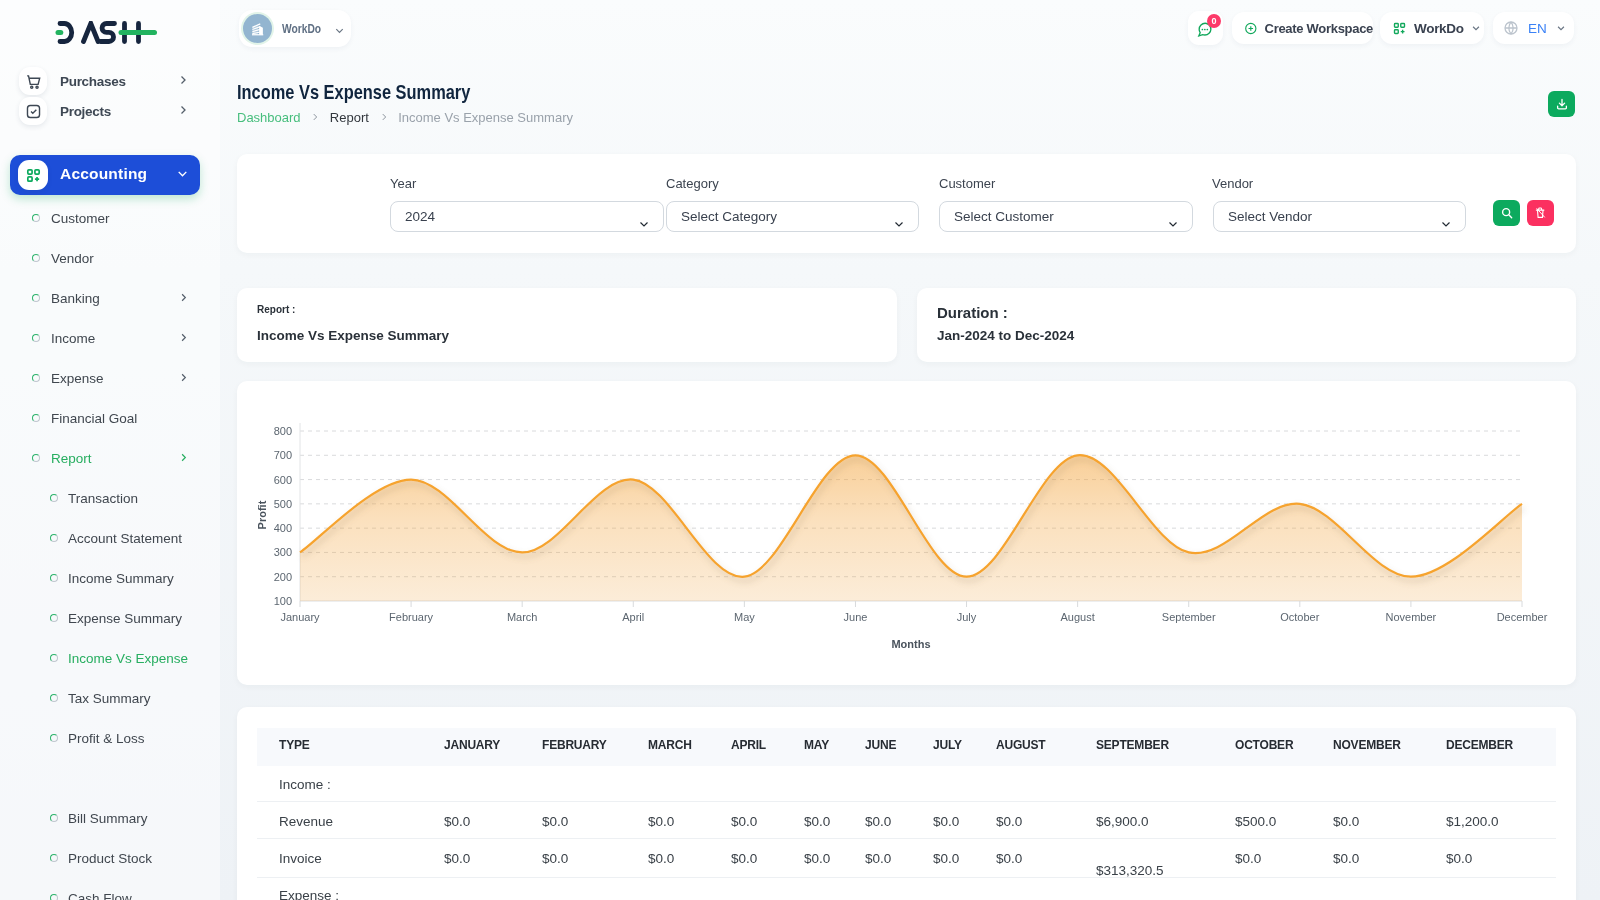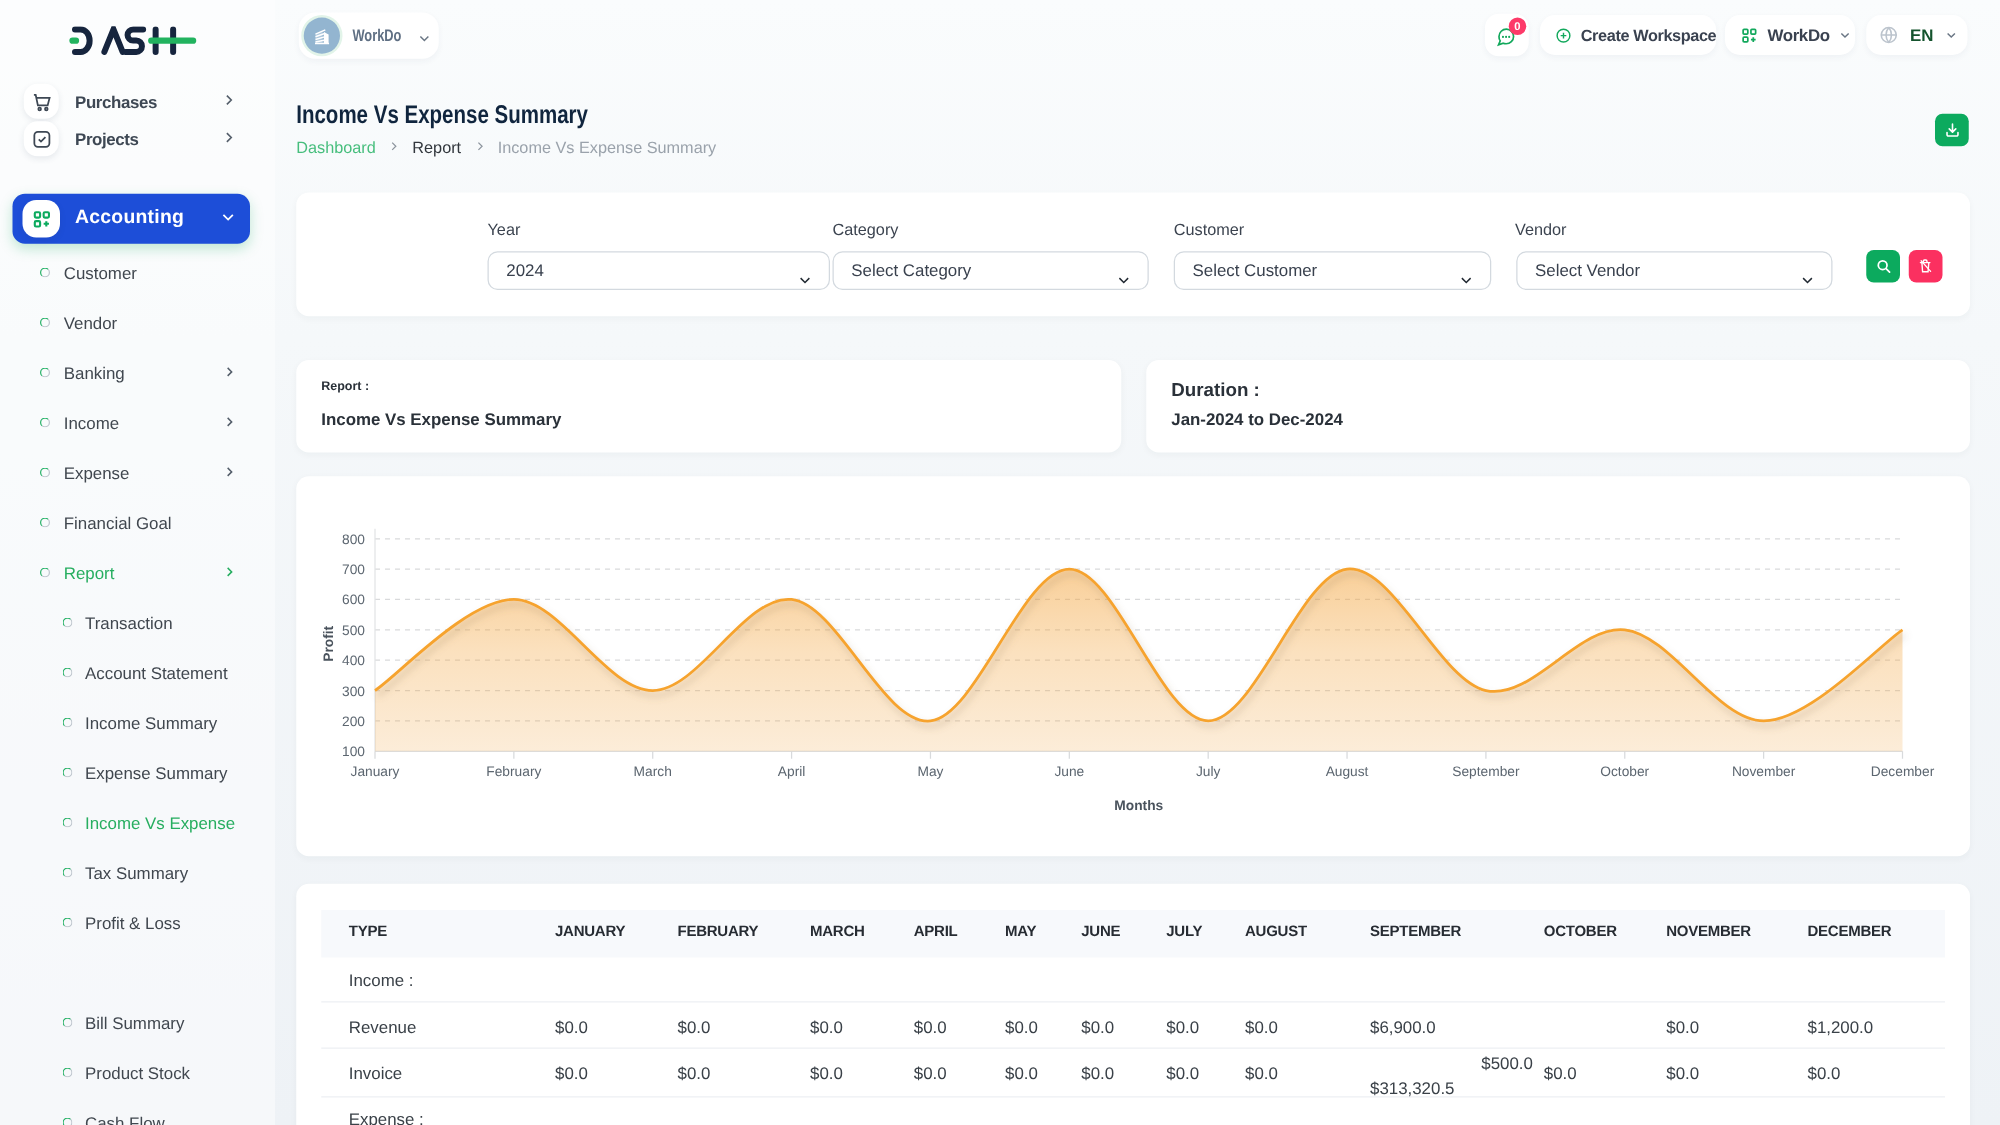--- a/index.html
+++ b/index.html
@@ -252,21 +252,21 @@
   <svg style="margin-left:7px" width="10" height="10" viewBox="0 0 24 24" fill="none" stroke="#6a7684" stroke-width="2.8">
       <path d="M5 9l7 7 7-7"></path>
     </svg>
 </div>
 
 <div class="pill" style="left:1493px; top:12px; width:81px; height:32px; padding-left:10px;">
   <svg width="16" height="16" viewBox="0 0 24 24" fill="none" stroke="#bcc4cd" stroke-width="1.9">
       <circle cx="12" cy="12" r="9"></circle>
       <path d="M3 12h18M12 3a14 14 0 0 1 0 18M12 3a14 14 0 0 0 0 18"></path>
     </svg>
-  <span style="margin-left:9px;font-size:13.5px;font-weight:bold;color:#14532d;">EN</span>
+  <span style="margin-left:9px;font-size:13.5px;font-weight:normal;color:#3b82f6;">EN</span>
   <svg style="margin-left:9px" width="10" height="10" viewBox="0 0 24 24" fill="none" stroke="#6a7684" stroke-width="2.8">
       <path d="M5 9l7 7 7-7"></path>
     </svg>
 </div>
 
 <div id="ptitle">Income Vs Expense Summary</div>
 <div id="bcrumb">
   <span style="color:#47be7d;">Dashboard</span>
   <svg style="margin:0 6px" width="10" height="10" viewBox="0 0 24 24" fill="none" stroke="#8d959e" stroke-width="2.4">
       <path d="M9 5l7 7-7 7"></path>
@@ -421,21 +421,21 @@
       <div class="td" style="left:22px;">Revenue</div>
       <div class="td" style="left:187px;">$0.0</div>
       <div class="td" style="left:285px;">$0.0</div>
       <div class="td" style="left:391px;">$0.0</div>
       <div class="td" style="left:474px;">$0.0</div>
       <div class="td" style="left:547px;">$0.0</div>
       <div class="td" style="left:608px;">$0.0</div>
       <div class="td" style="left:676px;">$0.0</div>
       <div class="td" style="left:739px;">$0.0</div>
       <div class="td" style="left:839px;">$6,900.0</div>
-      <div class="td" style="left:928px;margin-top:29px;">$500.0</div>
+      <div class="td" style="left:978px;">$500.0</div>
       <div class="td" style="left:1076px;">$0.0</div>
       <div class="td" style="left:1189px;">$1,200.0</div>
     </div>
   <div class="trow" style="top:132px;height:39px;" id="rowinv">
       <div class="td" style="left:22px;">Invoice</div>
       <div class="td" style="left:187px;">$0.0</div>
       <div class="td" style="left:285px;">$0.0</div>
       <div class="td" style="left:391px;">$0.0</div>
       <div class="td" style="left:474px;">$0.0</div>
       <div class="td" style="left:547px;">$0.0</div>

